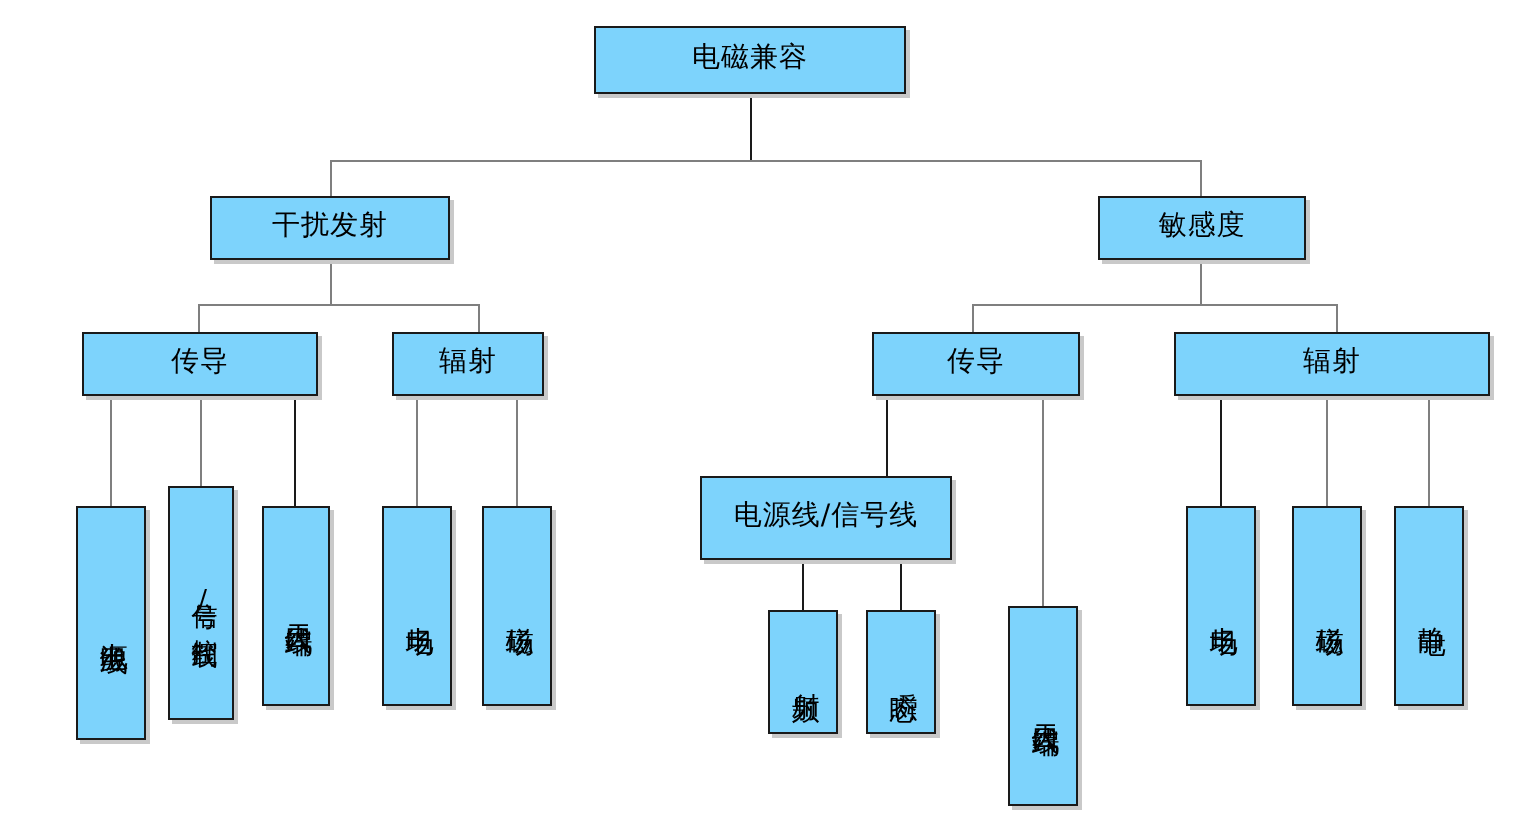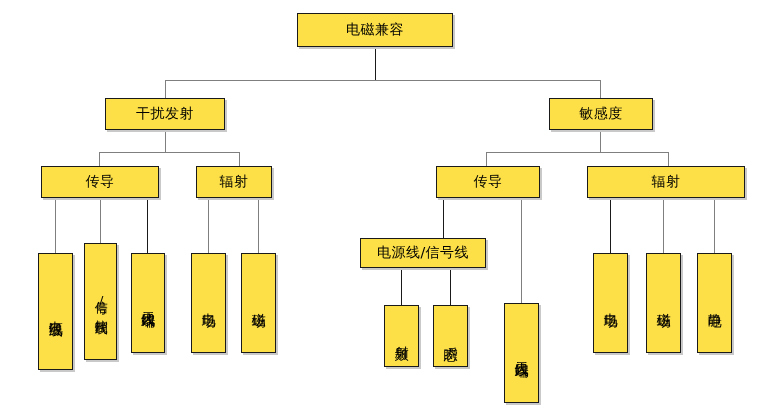--- a/index.html
+++ b/index.html
@@ -22,21 +22,21 @@
     background: #7f7f7f;
   }
   .line.v { width: 1px; }
   .line.h { height: 1px; }
   .line.dark { background: #1a1a1a; }
 
   
   .node {
     position: absolute;
     box-sizing: border-box;
-    background: #fde047;
+    background: #7dd3fc;
     border: 1px solid #1a1a1a;
     box-shadow: 2px 2px 0 0 #c9c9c9;
     display: flex;
     align-items: center;
     justify-content: center;
     color: #000000;
     line-height: 1.12;
   }
   
   .node .label-h {
@@ -152,21 +152,21 @@
   </div>
 
   <div class="node vert" style="left:191px; top:253px; width:35px; height:100px;">
     <span class="label-v">电场</span>
   </div>
 
   <div class="node vert" style="left:241px; top:253px; width:35px; height:100px;">
     <span class="label-v">磁场</span>
   </div>
 
-  <div class="node" style="left:360px; top:238px; width:126px; height:30px;">
+  <div class="node" style="left:350px; top:238px; width:126px; height:42px;">
     <span class="label-h">电源线/信号线</span>
   </div>
 
   <div class="node vert" style="left:384px; top:305px; width:35px; height:62px;">
     <span class="label-v">射频</span>
   </div>
 
   <div class="node vert" style="left:433px; top:305px; width:35px; height:62px;">
     <span class="label-v">瞬态</span>
   </div>

